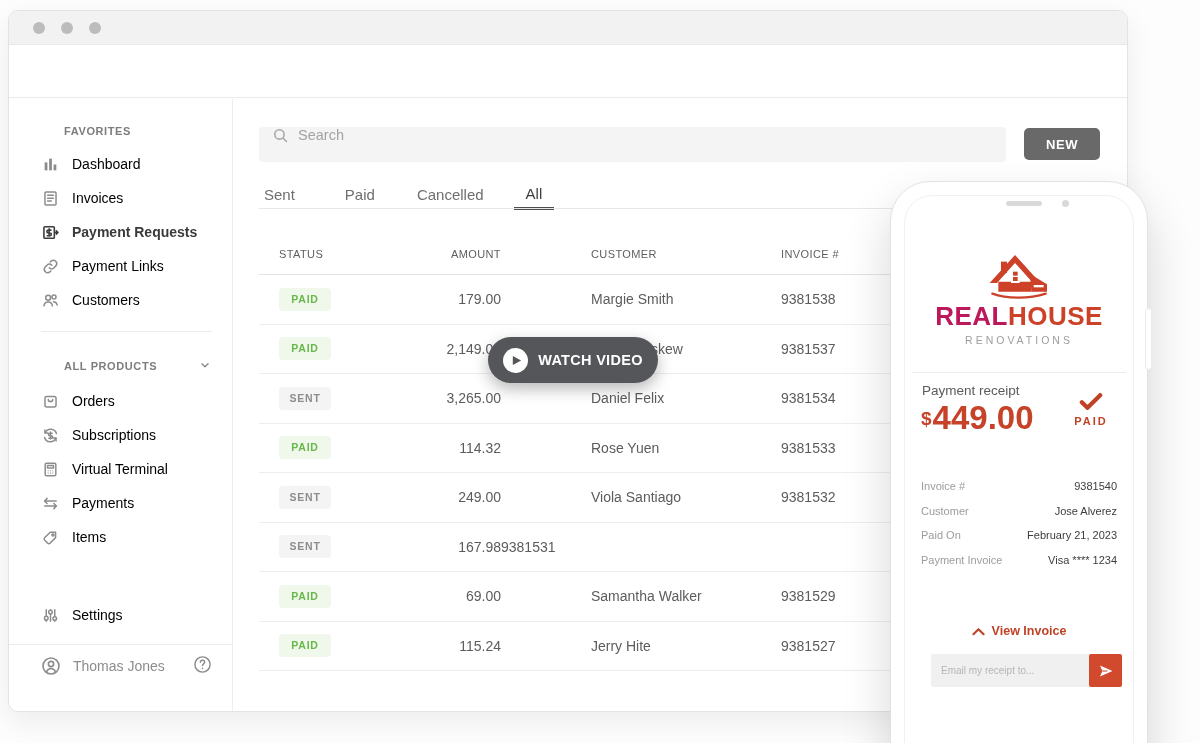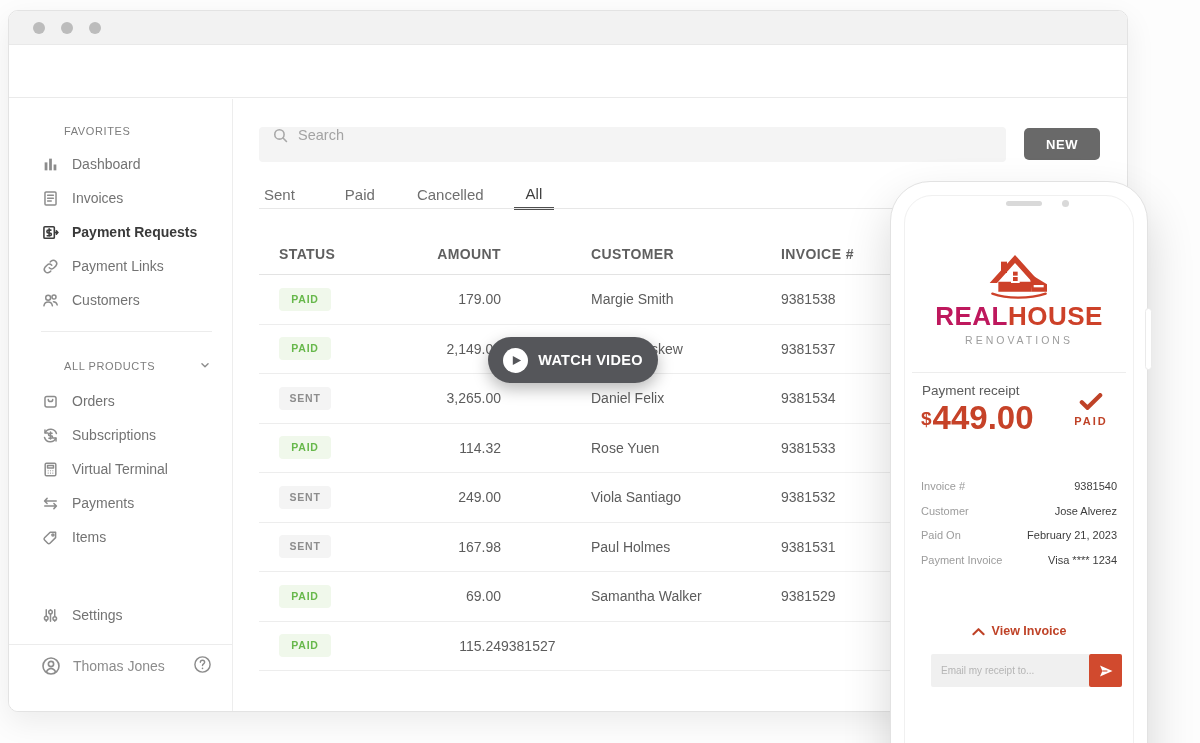--- a/index.html
+++ b/index.html
@@ -13,26 +13,26 @@
             box-shadow:0 10px 30px rgba(0,0,0,.07); overflow:hidden; }
   .titlebar { position:absolute; left:0; top:0; right:0; height:34px; background:#f2f2f2;
               border-bottom:1px solid #e9e9e9; display:flex; align-items:center; padding-left:24px; }
   .dot { width:12px; height:12px; border-radius:50%; background:#bcbcbc; margin-right:16px; }
   .win-header { position:absolute; left:0; top:34px; right:0; height:53px; background:#fff;
                 border-bottom:1px solid #eaeaea; }
 
   
   .sidebar { position:absolute; left:0; top:88px; width:224px; bottom:0;
              border-right:1px solid #ededed; background:#fff; }
-  .side-section-label { position:relative; margin:26px 20px 0 32px; font-size:11px; font-weight:400;
+  .side-section-label { position:relative; margin:26px 20px 0 32px; font-size:11px; font-weight:700;
                         letter-spacing:.6px; color:#7d7d7d; display:flex; justify-content:space-between; align-items:center;padding-left:23px; }
   .nav-list { margin-top:10px; }
   .nav-item { display:flex; align-items:center; height:34px; padding-left:32px; cursor:pointer; }
   .nav-item .nav-ic { width:18px; height:18px; margin-right:13px; display:flex; align-items:center; justify-content:center; }
-  .nav-item .nav-label { font-size:14px; color:#737373; }
+  .nav-item .nav-label { font-size:14px; color:#000000; }
   .nav-item.active .nav-label { color:#3a3a3a; font-weight:700; }
   .side-divider { border-top:1px solid #ececec; margin:14px 20px 0 32px; }
   .side-divider-full { border-top:1px solid #ececec; margin-top:12px; }
   .settings-row { margin-top:44px; }
   .user-row { display:flex; align-items:center; height:42px; padding:0 20px 0 32px; }
   .user-row .nav-ic { width:20px; height:20px; margin-right:12px; }
   .user-row .nav-label { font-size:14px; color:#8c8c8c; flex:1; }
 
   
   .searchbar { position:absolute; left:250px; top:116px; width:747px; height:35px;
@@ -49,21 +49,21 @@
   .tab { font-size:15px; color:#6f6f6f; padding-bottom:7px; cursor:pointer; }
   .tab-sent { margin-left:5px; }
   .tab-paid { margin-left:50px; }
   .tab-cancelled { margin-left:42px; }
   .tab-all { margin-left:30px; padding:0 12px 5px 12px; }
   .tab.active { color:#3e3e3e; font-weight:500; border-bottom:3.5px solid #4e4e4e; }
 
   .table { position:absolute; left:250px; top:222px; width:846px; }
   .thead, .trow { display:grid; grid-template-columns:162px 80px 280px 1fr; align-items:center; }
   .thead { height:42px; border-bottom:1px solid #e3e3e3; }
-  .th { font-size:14px; font-weight:700; color:#5f5f5f; letter-spacing:.4px; }
+  .th { font-size:11px; font-weight:400; color:#5f5f5f; letter-spacing:.4px; }
   .c1 { padding-left:20px; }
   .c2 { text-align:right; }
   .c3 { padding-left:90px; }
   .trow { height:49.5px; border-bottom:1px solid #ededed; }
   .cell { font-size:14px; color:#5c5c5c; }
   .badge { display:inline-block; width:52px; height:23px; line-height:23px; text-align:center;
            border-radius:4px; font-size:10.5px; font-weight:700; letter-spacing:.8px; margin-left:20px; }
   .badge-paid { background:#f0f8eb; color:#67b84b; }
   .badge-sent { background:#f4f4f4; color:#8d8d8d; }
   .customer-offset { padding-left:150px; }
@@ -339,32 +339,32 @@
    </div>
           <div class="trow">
      <div class="cell c1-wrap"><span class="badge badge-sent">SENT</span></div>
      <div class="cell c2">249.00</div>
      <div class="cell c3 ">Viola Santiago</div>
      <div class="cell c4">9381532</div>
    </div>
           <div class="trow">
      <div class="cell c1-wrap"><span class="badge badge-sent">SENT</span></div>
      <div class="cell c2">167.98</div>
-     <div class="cell c3 ">Paul Holmes</div>
      <div class="cell c4">9381531</div>
    </div>
           <div class="trow">
      <div class="cell c1-wrap"><span class="badge badge-paid">PAID</span></div>
      <div class="cell c2">69.00</div>
      <div class="cell c3 ">Samantha Walker</div>
      <div class="cell c4">9381529</div>
    </div>
           <div class="trow">
      <div class="cell c1-wrap"><span class="badge badge-paid">PAID</span></div>
      <div class="cell c2">115.24</div>
+     <div class="cell c3 ">Jerry Hite</div>
      <div class="cell c4">9381527</div>
    </div>
         </div>
     </div>
 
     <button class="watch-video">
       <span class="play-circle">
         <svg width="11" height="11" viewBox="0 0 12 12">
             <polygon points="2,1 11,6 2,11" fill="#55565a"></polygon>
           </svg>

